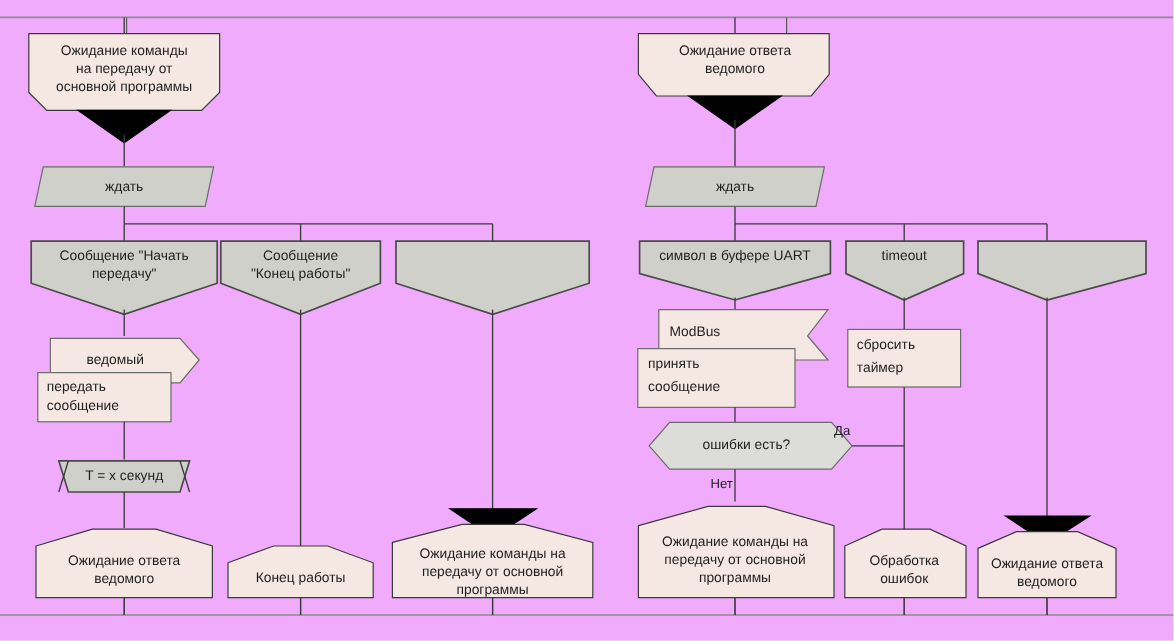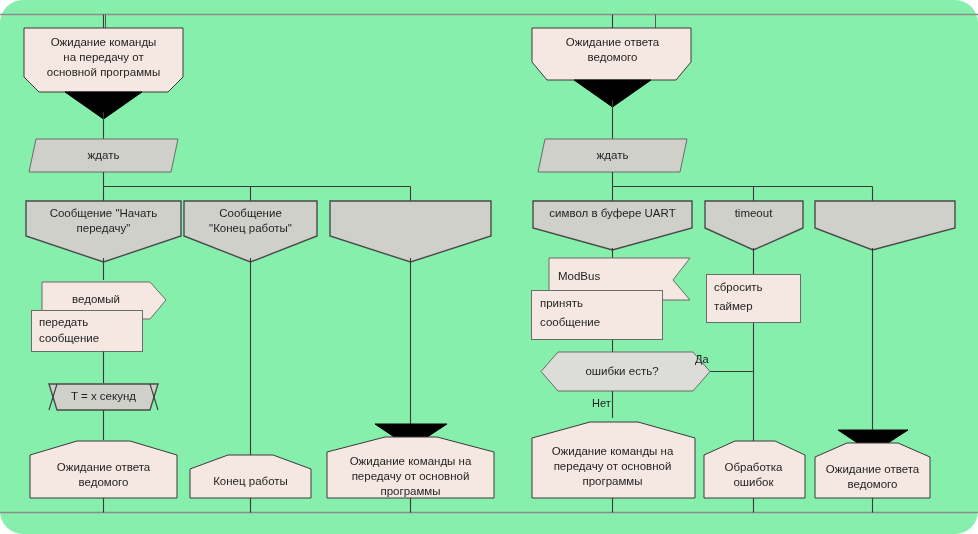--- a/index.html
+++ b/index.html
@@ -7,22 +7,21 @@
     background: #ffffff;
   }
   body {
     width: 978px; height: 534px;
     font-family: "Liberation Sans", sans-serif;
     overflow: hidden;
   }
   #diagram-root {
     position: relative;
     width: 978px; height: 534px;
-    background: #86efac;
-    border-radius: 23px;
+    background: #f0abfc;
   }
   svg#flow {
     display: block;
     width: 978px;
     height: 534px;
   }
   .shape-state      { fill: #f5e7e1; stroke: #3a3a3a; stroke-width: 1; }
   .shape-gray       { fill: #d0d0cb; stroke: #4a4a4a; stroke-width: 1.4; }
   .shape-gray-thin  { fill: #d0d0cb; stroke: #6b6b6b; stroke-width: 1; }
   .shape-decision   { fill: #dcdcd8; stroke: #6b6b6b; stroke-width: 1; }

